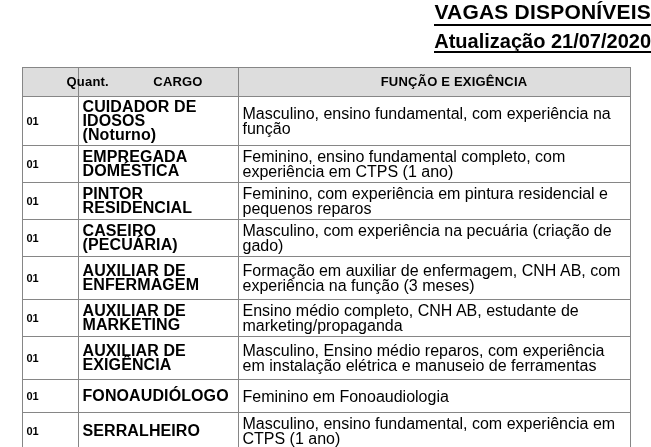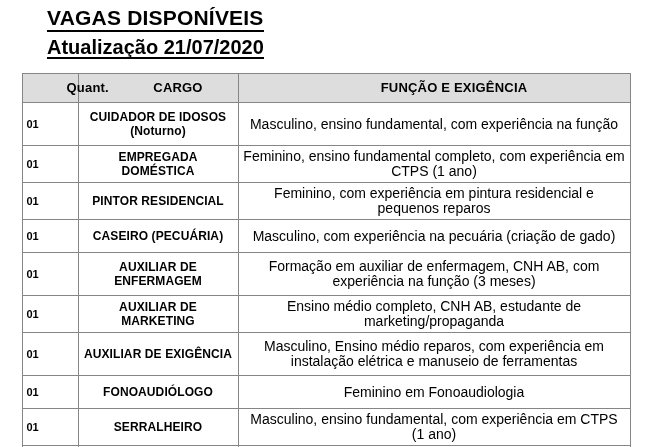--- a/index.html
+++ b/index.html
@@ -17,23 +17,22 @@
 
   .page {
     position: relative;
     width: 651px;
     height: 447px;
     background: #ffffff;
   }
 
   
   .title-block {
-    text-align: left;
-    padding-top: 6px;
-    margin-left: 47px;
+    text-align: right;
+    padding-top: 0;
   }
   .main-title {
     font-size: 21px;
     font-weight: bold;
     letter-spacing: 0.2px;
     line-height: 24px;
     display: inline-block;
     border-bottom: 2px solid #000;
     padding-bottom: 0px;
   }
@@ -78,29 +77,28 @@
   col.c-quant { width: 56px; }
   col.c-cargo { width: 160px; }
   col.c-func  { width: 392px; }
 
   td.quant {
     text-align: left;
     font-size: 11px;
     font-weight: bold;
   }
   td.cargo {
-    text-align: center;
-    font-size: 12px;
+    text-align: left;
+    font-size: 16px;
     font-weight: bold;
     line-height: 14px;
     letter-spacing: 0.1px;
   }
   td.func {
-    text-align: center;
-    font-size: 14px;
+    font-size: 16px;
     font-weight: normal;
     line-height: 15px;
     padding-left: 6px;
     padding-right: 6px;
   }
   tr.row-1line td { height: 26px; }
   tr.row-2line td { height: 36px; }
 
   .cargo-sub {
     display: block;

